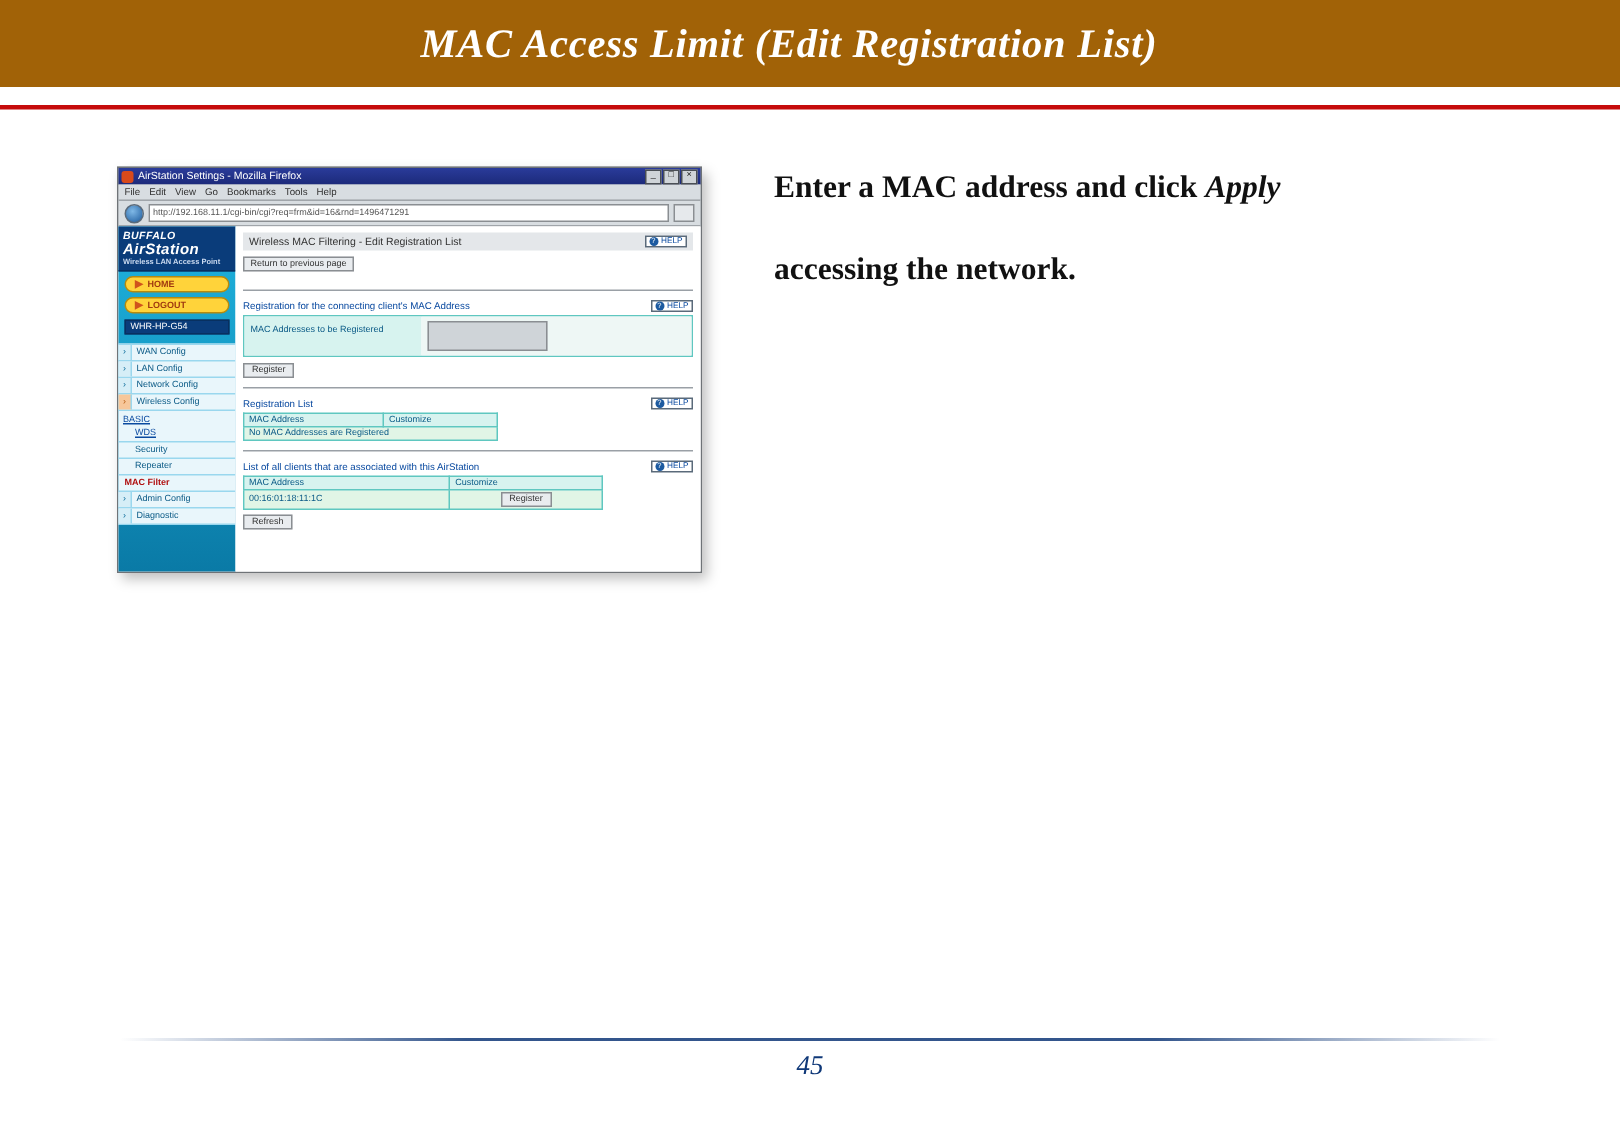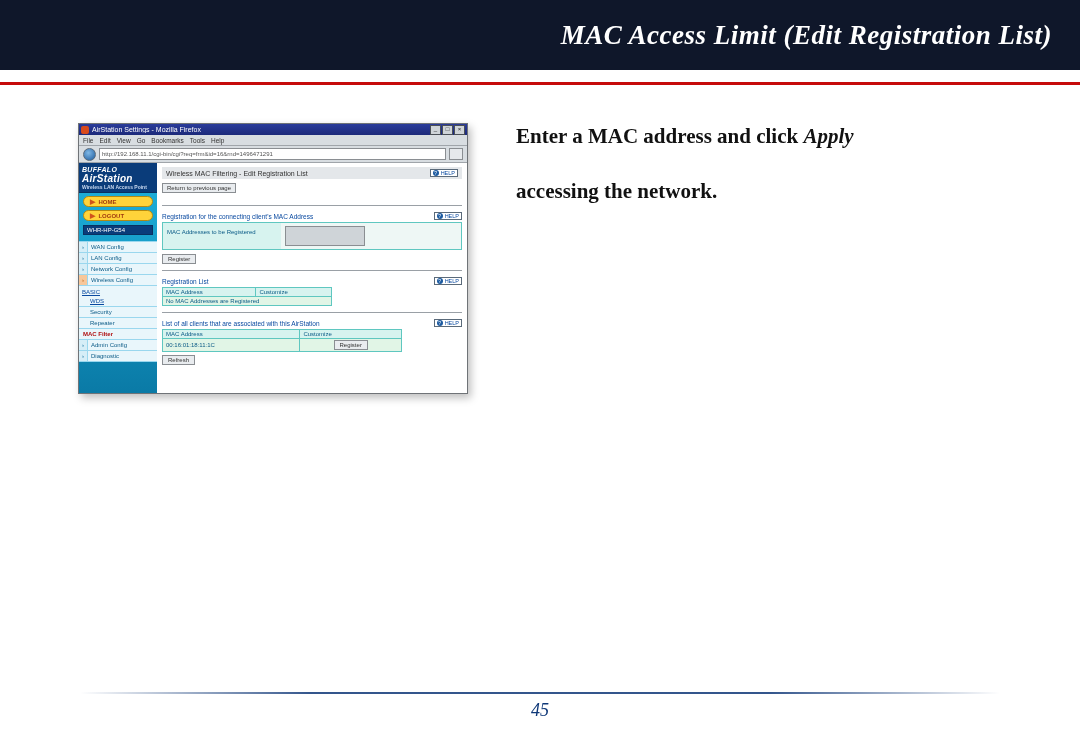--- a/index.html
+++ b/index.html
@@ -11,26 +11,26 @@
     background: #fff;
     color: #222;
   }
   .page {
     width: 1080px;
     height: 747px;
     position: relative;
     overflow: hidden;
   }
   .banner {
-    background: #0f172a;
+    background: #a16207;
     color: #fff;
-    height: 70px;
-    display: flex;
-    align-items: center;
-    justify-content: flex-end;
+    height: 58px;
+    display: flex;
+    align-items: center;
+    justify-content: center;
     padding: 0 28px 0 0;
   }
   .banner h1 {
     margin: 0;
     font-family: Georgia, serif;
     font-style: italic;
     font-weight: 700;
     font-size: 27px;
     letter-spacing: 0.5px;
   }

